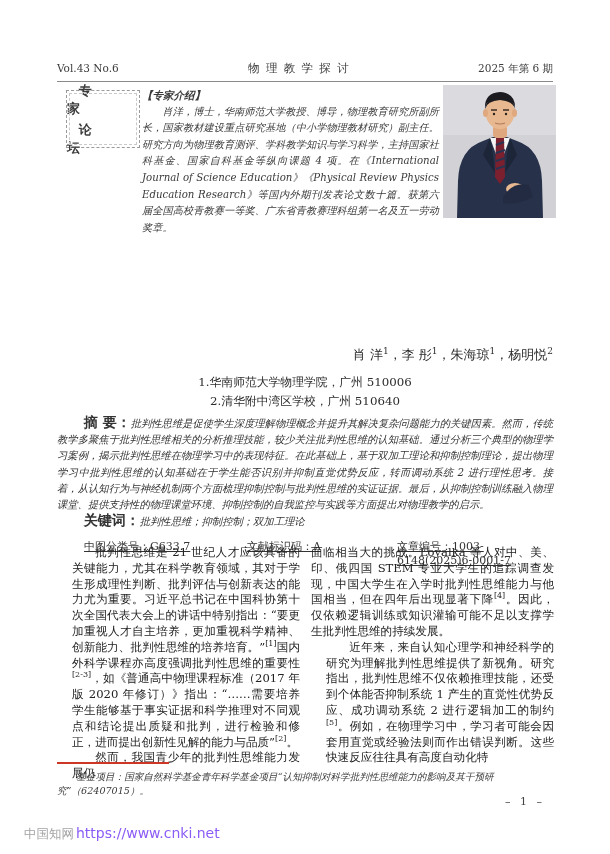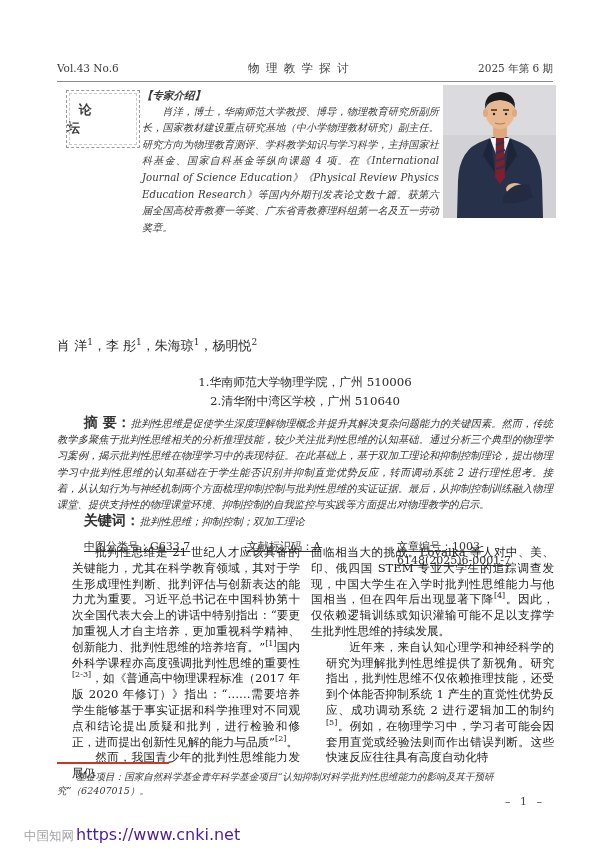--- a/index.html
+++ b/index.html
@@ -51,22 +51,22 @@
     background: linear-gradient(135deg, #dcdcdf 0%, #cfcfd3 60%, #c6c6cb 100%);
     overflow: hidden;
   }
   
   .title {
     position: absolute; top: 262px; left: 40px; width: 530px;
     text-align: center; font-family: "DejaVu Sans", "Liberation Sans", sans-serif;
     font-weight: bold; font-size: 23px; line-height: 36px; color: #1f1f1f;
   }
   .authors {
-    position: absolute; top: 337px; left: 57px; width: 496px;
-    text-align: left; font-size: 13px; color: #2c2c2c;
+    position: absolute; top: 346px; left: 57px; width: 496px;
+    text-align: right; font-size: 13px; color: #2c2c2c;
   }
   .authors sup { font-size: 9px; }
   .affiliations {
     position: absolute; top: 373px; left: 57px; width: 496px;
     text-align: center; font-size: 11.8px; line-height: 19px; color: #2c2c2c;
   }
   
   .abstract-block {
     position: absolute; top: 414px; left: 57px; width: 496px;
     font-size: 10.3px; line-height: 16.2px; text-align: justify; color: #333;
@@ -106,35 +106,36 @@
   
   .page-number {
     position: absolute; top: 795px; left: 505px;
     font-size: 11px; color: #444; letter-spacing: 3px;
   }
   .watermark {
     position: absolute; top: 825px; left: 24px;
     font-family: "DejaVu Sans", "Liberation Sans", sans-serif;
     font-size: 12.5px; color: #a3a3a6; display: flex; gap: 2px; align-items: baseline;
   }
-  .watermark .wm-url { font-size: 16px; color: #4c1d95; }
+  .watermark .wm-url { font-size: 14px; color: #8b5cf6; }
 </style>
 </head>
 <body>
 
 <div class="page">
 
   <div class="header">
     <span>Vol.43  No.6</span>
     <span class="journal-title">物理教学探讨</span>
     <span>2025 年第 6 期</span>
   </div>
   <div class="header-rule"></div>
 
   <div class="forum-badge">
+    <div>专 家</div>
     <div>论 坛</div>
   </div>
 
   <div class="intro">
     <div class="intro-label">【专家介绍】</div>
     <p>肖洋，博士，华南师范大学教授、博导，物理教育研究所副所长，国家教材建设重点研究基地（中小学物理教材研究）副主任。研究方向为物理教育测评、学科教学知识与学习科学，主持国家社科基金、国家自科基金等纵向课题 4 项。在《International Journal of Science Education》《Physical Review Physics Education Research》等国内外期刊发表论文数十篇。获第六届全国高校青教赛一等奖、广东省青教赛理科组第一名及五一劳动奖章。</p>
   </div>
 
   <div class="photo">
     <svg width="113" height="133" viewBox="0 0 113 133" xmlns="http://www.w3.org/2000/svg">

